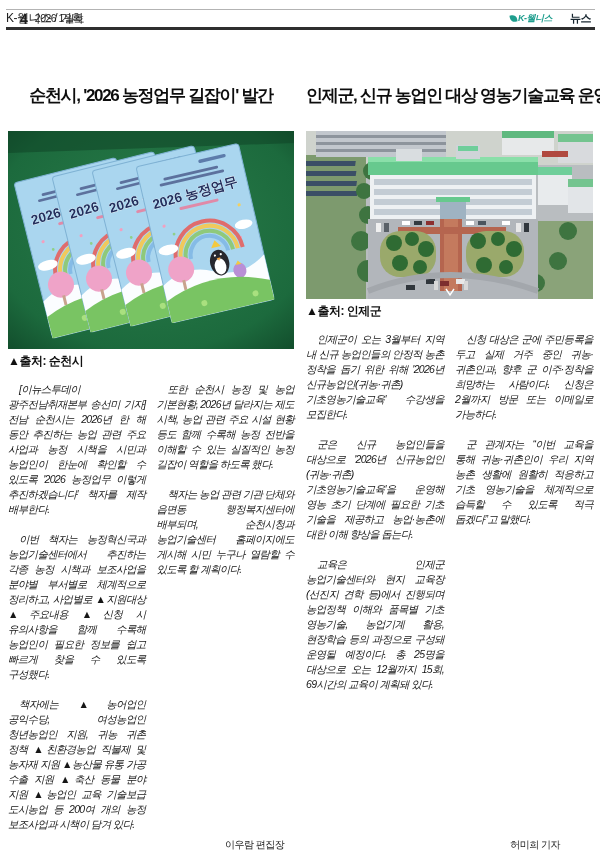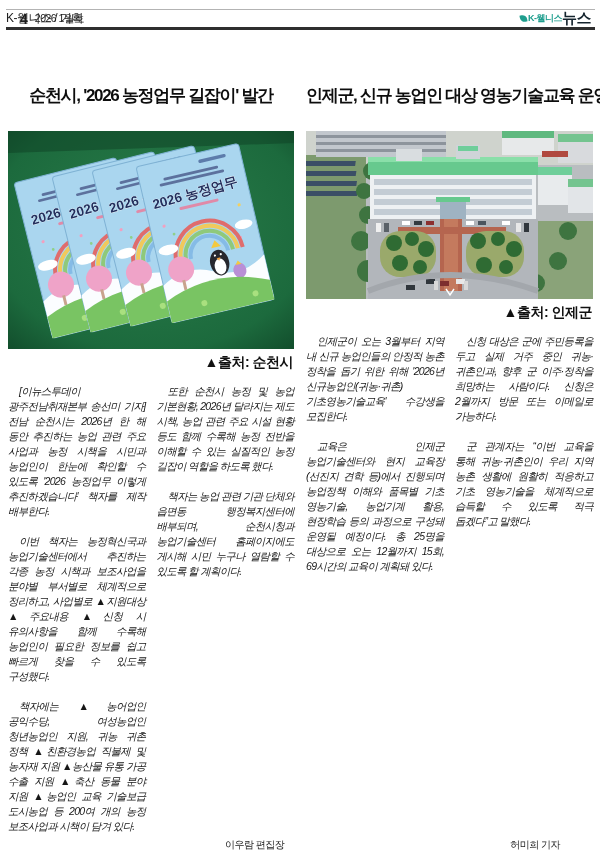--- a/index.html
+++ b/index.html
@@ -18,36 +18,36 @@
   .issue{font-size:10.5px;margin-left:7px;letter-spacing:-0.5px;}
   .section{
     position:absolute;left:0;right:0;text-align:left;
     font-size:12px;letter-spacing:-0.5px;color:#222;
   }
   .logo{margin-left:auto;margin-right:4px;z-index:2;display:flex;align-items:center;font-weight:bold;}
   .logo-leaf{
     width:7px;height:7px;background:#1f9e8e;margin-right:1px;
     border-radius:0 70% 0 70%;transform:rotate(-10deg);
   }
-  .logo-brand{font-size:9px;color:#1f9e8e;letter-spacing:-0.5px;}
-  .logo-suffix{font-size:15px;color:#15242e;margin-left:0;letter-spacing:-0.5px;}
+  .logo-brand{font-size:9px;color:#1f9e8e;letter-spacing:-0.5px;font-style:italic;}
+  .logo-suffix{font-size:11px;color:#15242e;margin-left:18px;letter-spacing:-0.5px;}
   
   .sheet{position:absolute;top:33px;left:8px;right:8px;display:flex;gap:12px;}
   .article{display:flex;flex-direction:column;margin-top:48px;}
   .article.left{width:286px;}
   .article.right{width:287px;}
   .headline{
     font-size:17px;font-weight:700;text-align:center;
     letter-spacing:-1.3px;color:#0d0d0d;
     margin:5px 0 0 0;white-space:nowrap;line-height:1.2;
   }
   .figure{margin-top:25px;}
   .figure svg{display:block;}
   .caption{
-    text-align:right;font-size:14px;font-weight:bold;color:#111;
+    font-size:12px;font-weight:bold;color:#111;
     letter-spacing:-0.5px;margin:5px 1px 0 0;line-height:1.2;
   }
   .cols{display:flex;gap:11px;margin-top:13px;font-style:italic;}
   .col{flex:1;font-size:10.5px;line-height:15px;text-align:justify;
        letter-spacing:-0.7px;color:#161616;}
   .col p{margin:0 0 15px 0;text-indent:11px;word-break:keep-all;}
   
   .bylines{position:absolute;left:8px;right:24px;bottom:13px;display:flex;gap:12px;
            font-size:10px;letter-spacing:-0.5px;color:#222;}
   .byline-l{width:286px;text-align:right;padding-right:2px;}
@@ -243,20 +243,21 @@
 
         <rect x="128" y="150" width="4" height="9" fill="#d8d8d8"></rect>
         <rect x="158" y="150" width="4" height="9" fill="#d8d8d8"></rect>
       </svg>
     </div>
     <div class="caption">▲출처: 인제군</div>
 
     <div class="cols">
       <div class="col">
         <p>인제군이 오는 3월부터 지역 내 신규 농업인들의 안정적 농촌 정착을 돕기 위한 위해 '2026년 신규농업인(귀농·귀촌) 기초영농기술교육' 수강생을 모집한다.</p>
+        <p>군은 신규 농업인들을 대상으로 '2026년 신규농업인(귀농·귀촌) 기초영농기술교육'을 운영해 영농 초기 단계에 필요한 기초 기술을 제공하고 농업·농촌에 대한 이해 향상을 돕는다.</p>
         <p>교육은 인제군 농업기술센터와 현지 교육장(선진지 견학 등)에서 진행되며 농업정책 이해와 품목별 기초 영농기술, 농업기계 활용, 현장학습 등의 과정으로 구성돼 운영될 예정이다. 총 25명을 대상으로 오는 12월까지 15회, 69시간의 교육이 계획돼 있다.</p>
       </div>
       <div class="col">
         <p>신청 대상은 군에 주민등록을 두고 실제 거주 중인 귀농·귀촌인과, 향후 군 이주·정착을 희망하는 사람이다. 신청은 2월까지 방문 또는 이메일로 가능하다.</p>
         <p>군 관계자는 “이번 교육을 통해 귀농·귀촌인이 우리 지역 농촌 생활에 원활히 적응하고 기초 영농기술을 체계적으로 습득할 수 있도록 적극 돕겠다”고 말했다.</p>
       </div>
     </div>
   </div>
 </div>
 

